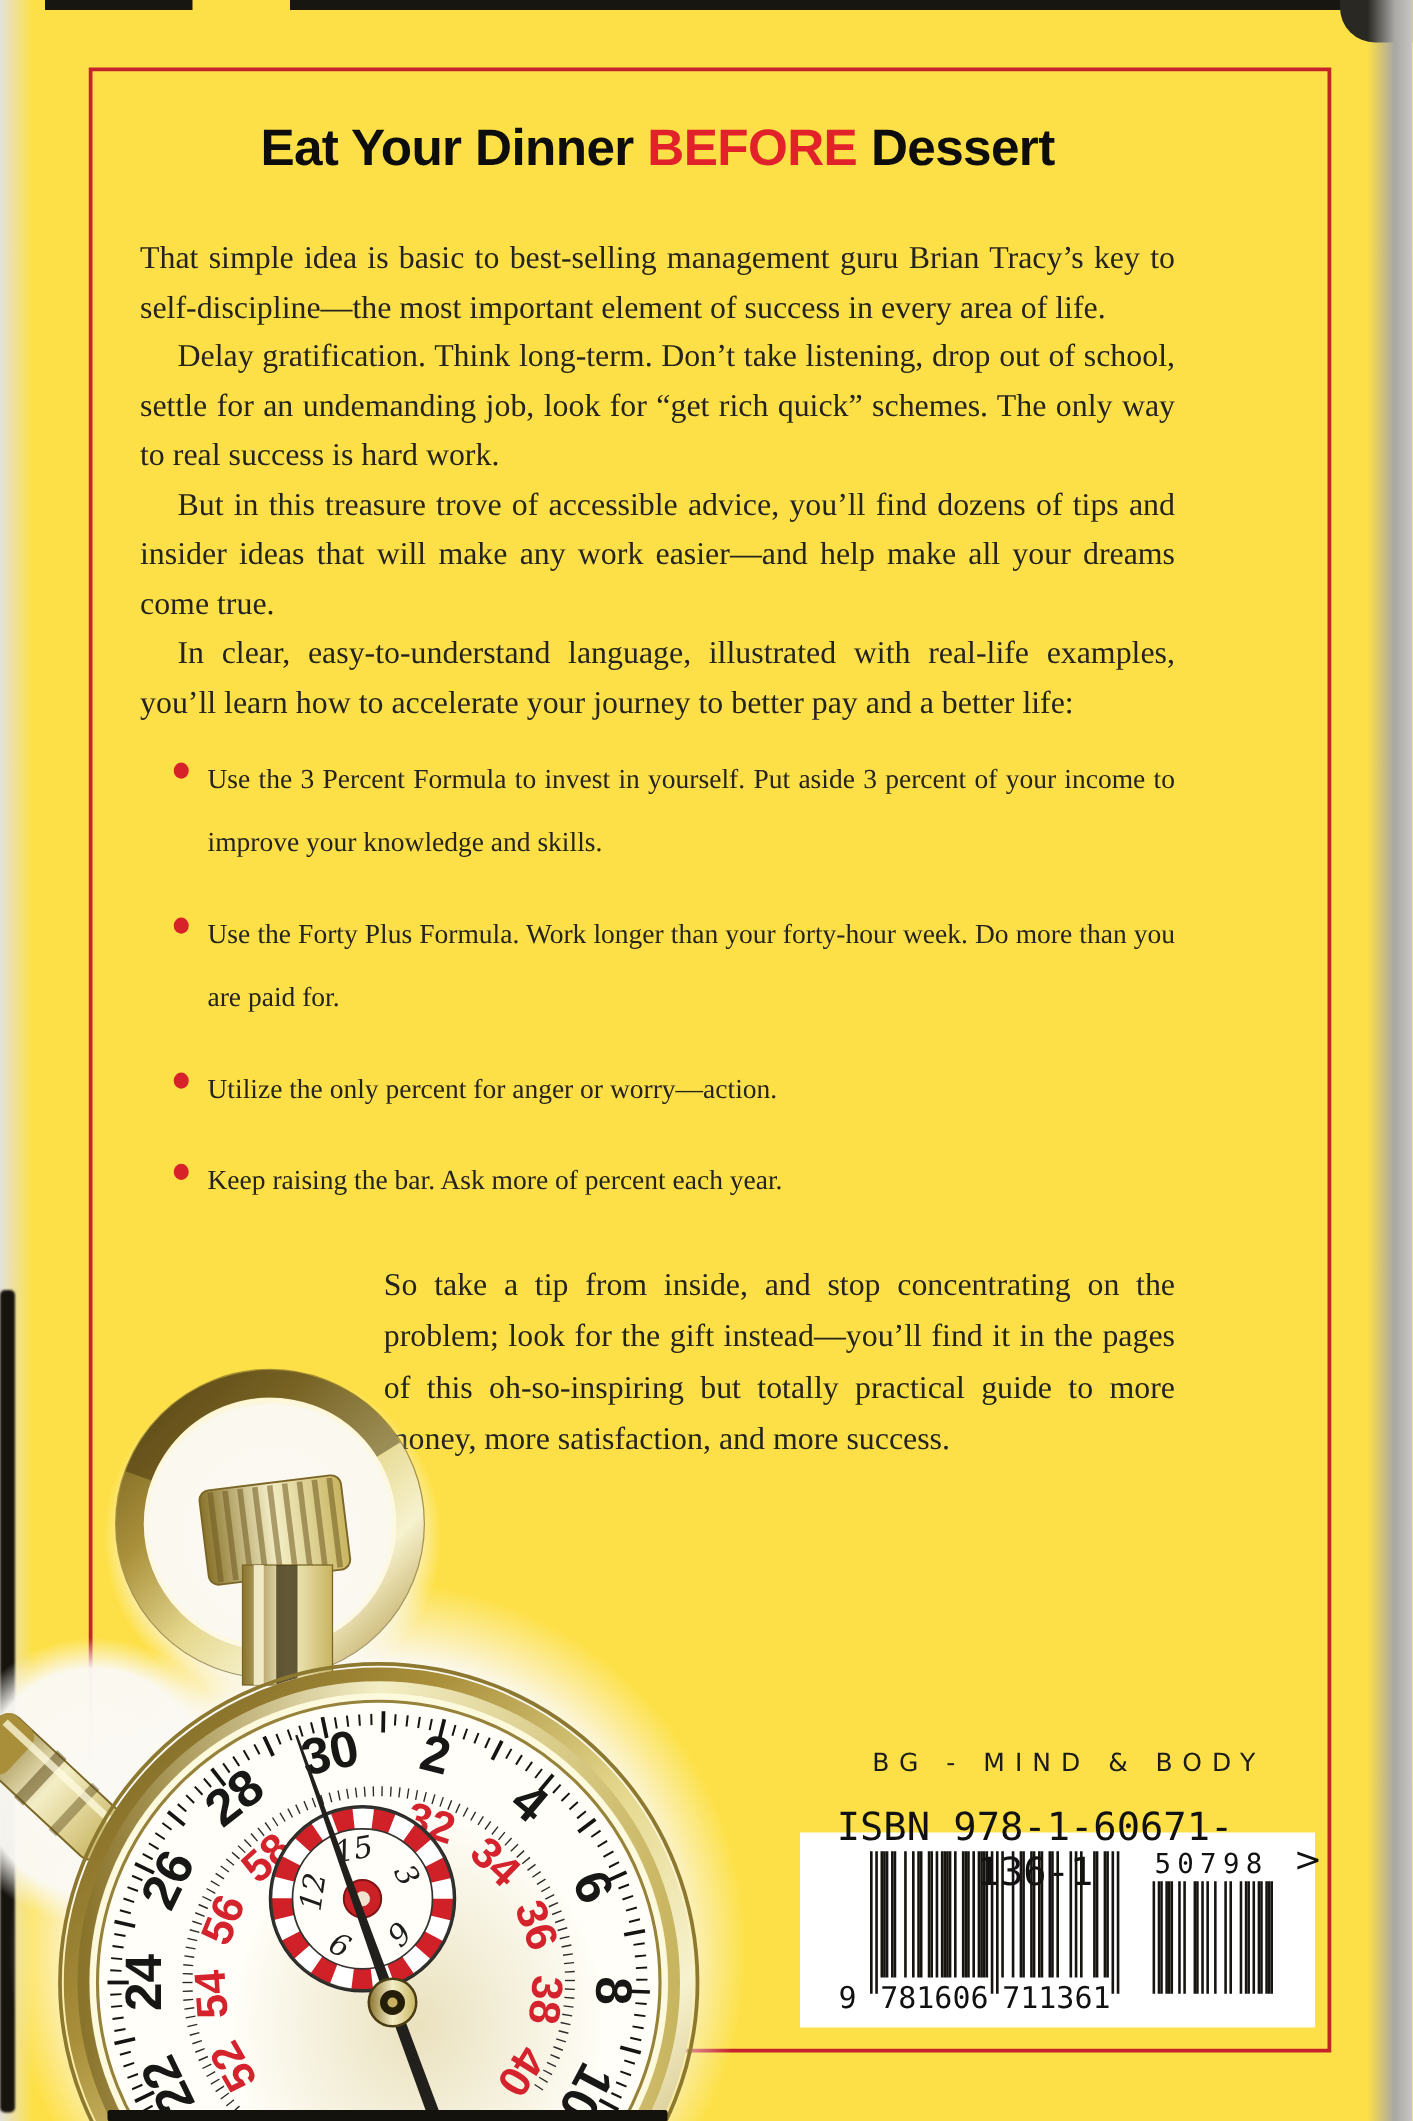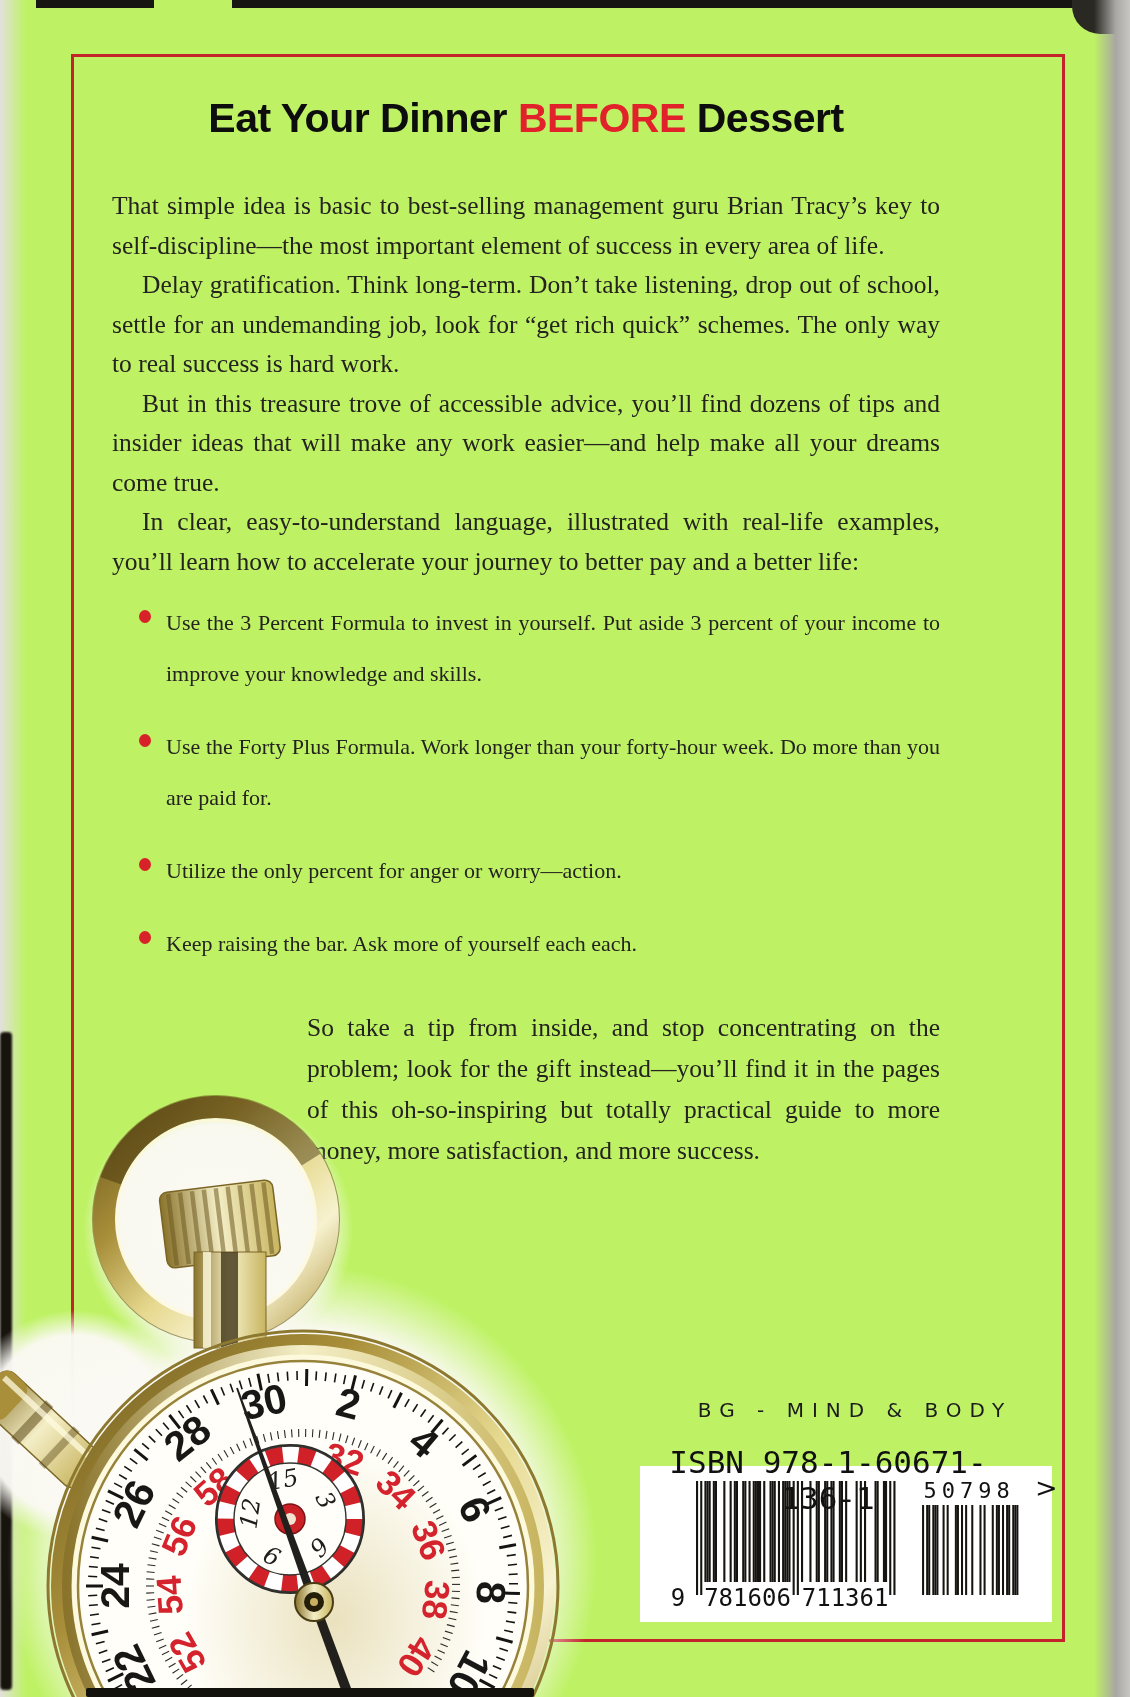--- a/index.html
+++ b/index.html
@@ -1,16 +1,16 @@
 <!DOCTYPE html>
 <html><head>
 <meta charset="utf-8">
 <style>
   html,body{margin:0;padding:0;background:#e8e6e2;}
-  .cover{position:relative;width:1130px;height:1697px;background:#bef264;overflow:hidden;
+  .cover{position:relative;width:1130px;height:1697px;background:#fde047;overflow:hidden;
          font-family:"Liberation Serif",serif;}
   
   .edge-top-strip{position:absolute;top:0;height:8px;background:#181611;}
   .edge-top-a{left:36px;width:118px;}
   .edge-top-b{left:232px;width:848px;}
   .corner-tr{position:absolute;top:0;right:0;width:58px;height:34px;background:#2a2823;border-bottom-left-radius:28px;}
   .edge-right{position:absolute;top:0;right:0;width:36px;height:100%;
       background:linear-gradient(to right,rgba(170,168,164,0),#a9a7a3 60%,#c9c7c3);}
   .edge-left-grad{position:absolute;top:0;left:0;width:26px;height:100%;
       background:linear-gradient(to right,#e3e1dc,rgba(227,225,220,0));}
@@ -63,21 +63,21 @@
     <div id="paras">
         <p class="bodypara first">That simple idea is basic to best-selling management guru Brian Tracy’s key to self-discipline—the most important element of success in every area of life.</p>
         <p class="bodypara">Delay gratification. Think long-term. Don’t take listening, drop out of school, settle for an undemanding job, look for “get rich quick” schemes. The only way to real success is hard work.</p>
         <p class="bodypara">But in this treasure trove of accessible advice, you’ll find dozens of tips and insider ideas that will make any work easier—and help make all your dreams come true.</p>
         <p class="bodypara">In clear, easy-to-understand language, illustrated with real-life examples, you’ll learn how to accelerate your journey to better pay and a better life:</p>
       </div>
     <ul class="bullets" id="bullets">
         <li>Use the 3 Percent Formula to invest in yourself. Put aside 3 percent of your income to improve your knowledge and skills.</li>
         <li>Use the Forty Plus Formula. Work longer than your forty-hour week. Do more than you are paid for.</li>
         <li>Utilize the only percent for anger or worry—action.</li>
-        <li>Keep raising the bar. Ask more of yourself each each.</li>
+        <li>Keep raising the bar. Ask more of percent each year.</li>
       </ul>
     <p class="closing">So take a tip from inside, and stop concentrating on the problem; look for the gift instead—you’ll find it in the pages of this oh-so-inspiring but totally practical guide to more money, more satisfaction, and more success.</p>
   </div>
 
   <svg class="watch" id="watch" viewBox="0 0 600 697">
       <defs>
     <linearGradient id="gA" x1="0" y1="0" x2="1" y2="1">
       <stop offset="0" stop-color="#6f5b1e"></stop>
           <stop offset="0.3" stop-color="#a98f3a"></stop>
       <stop offset="0.55" stop-color="#e6d98f"></stop>

